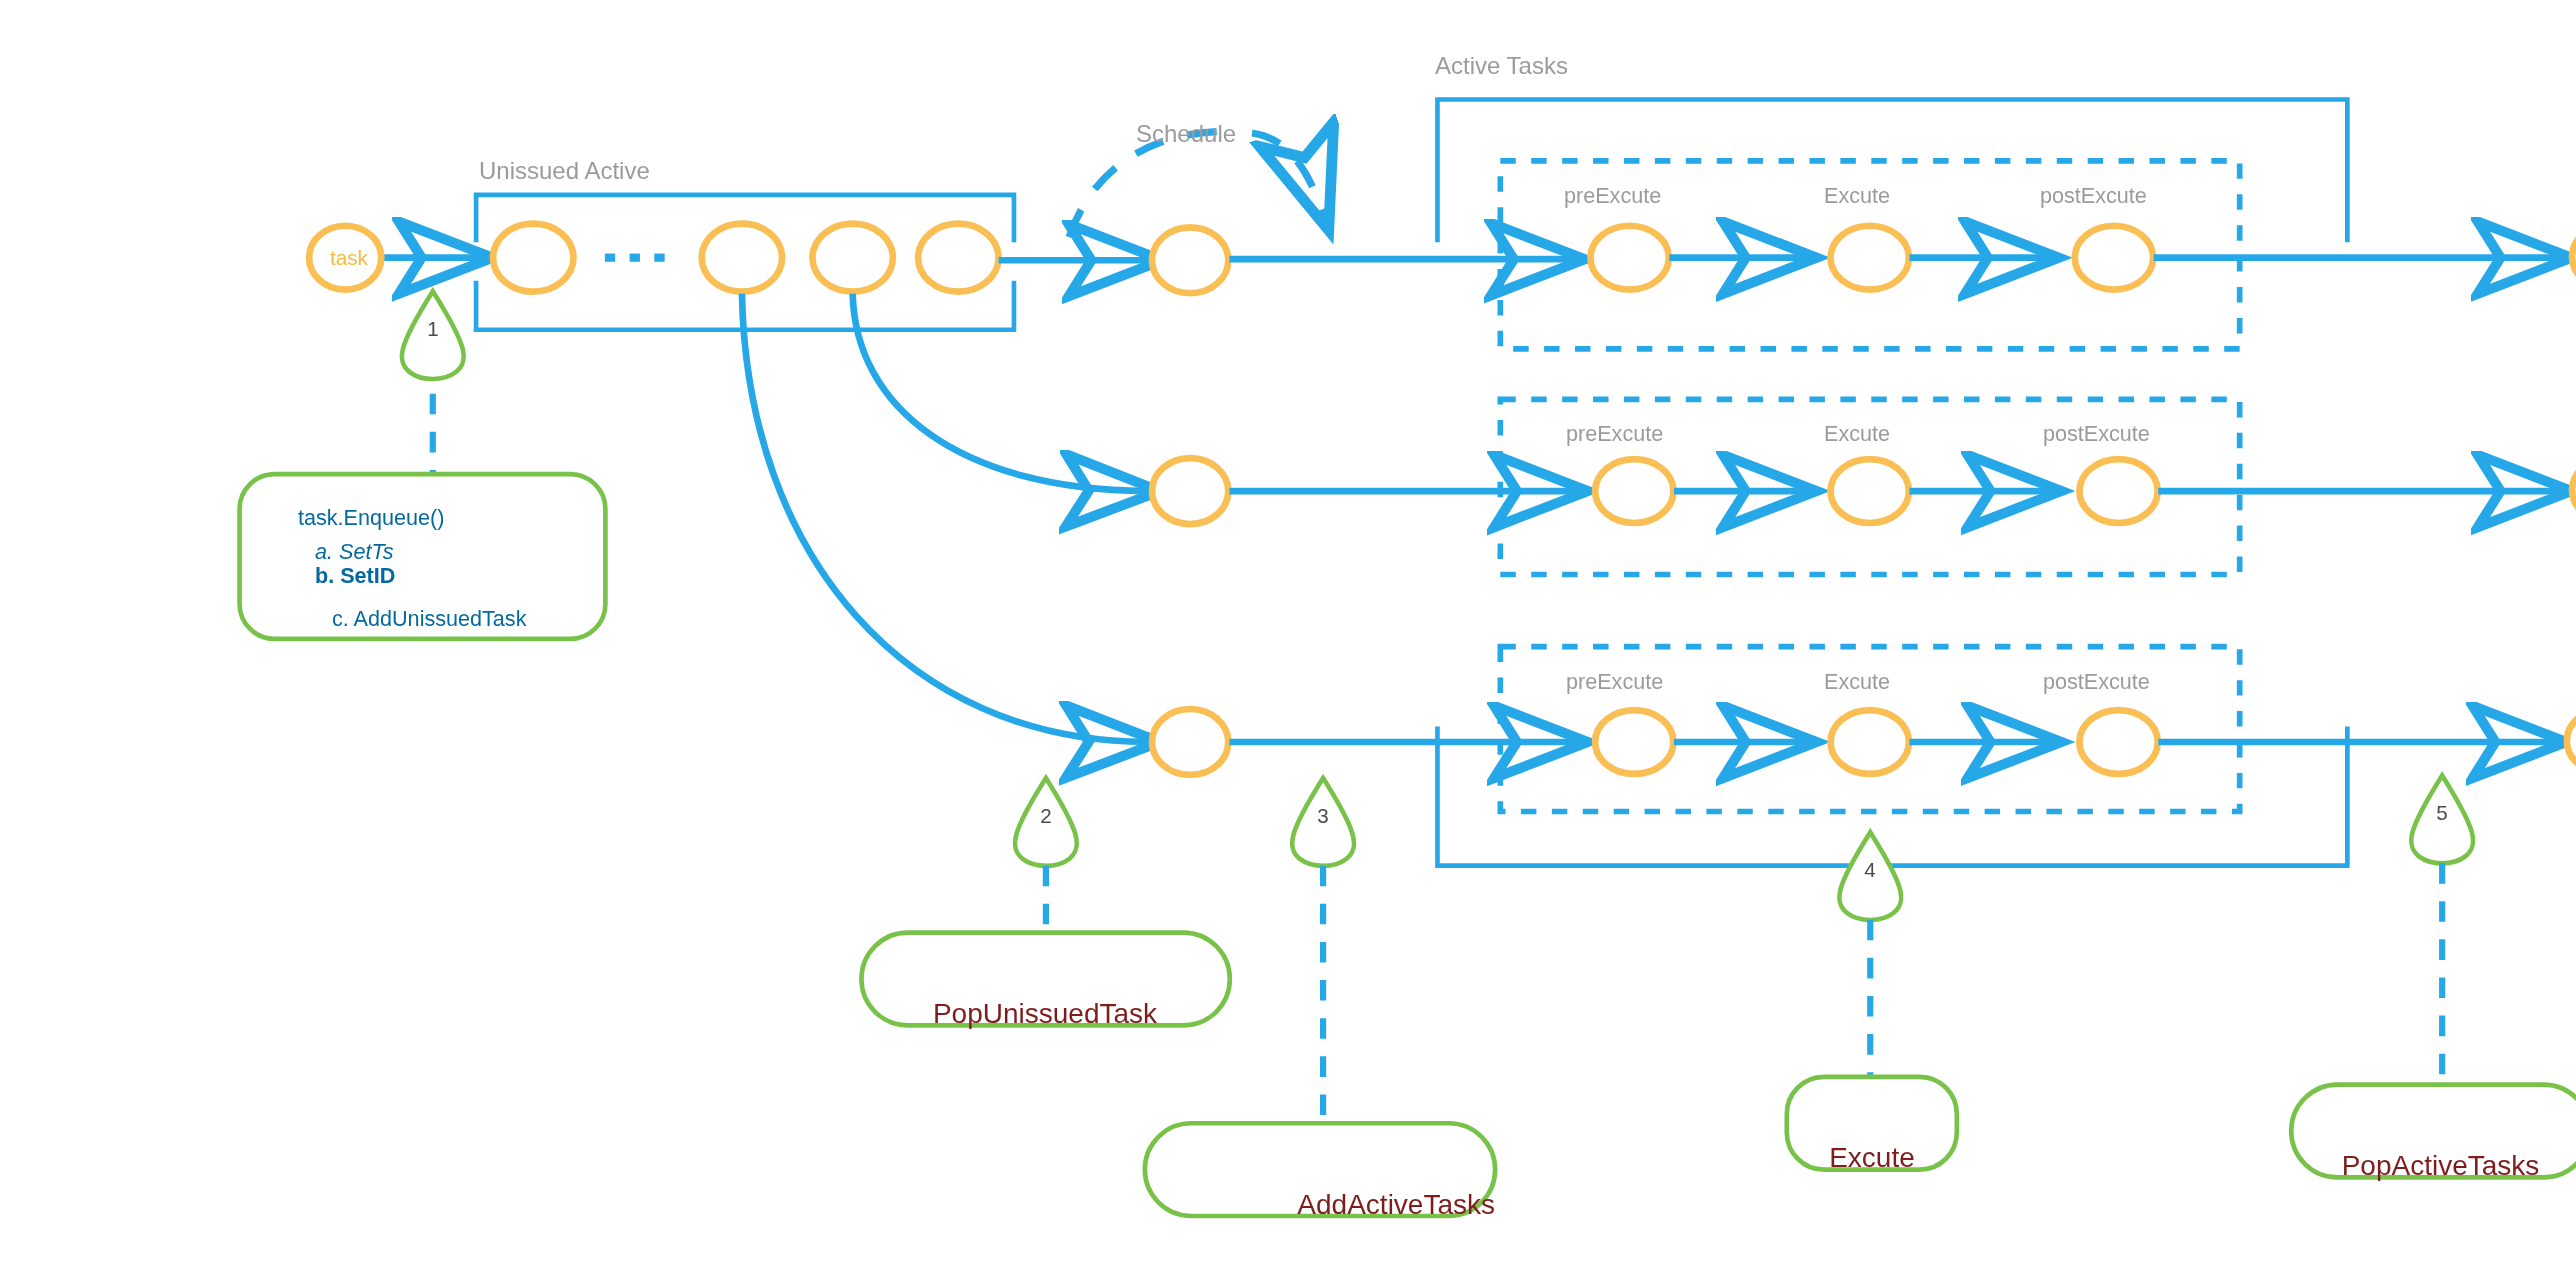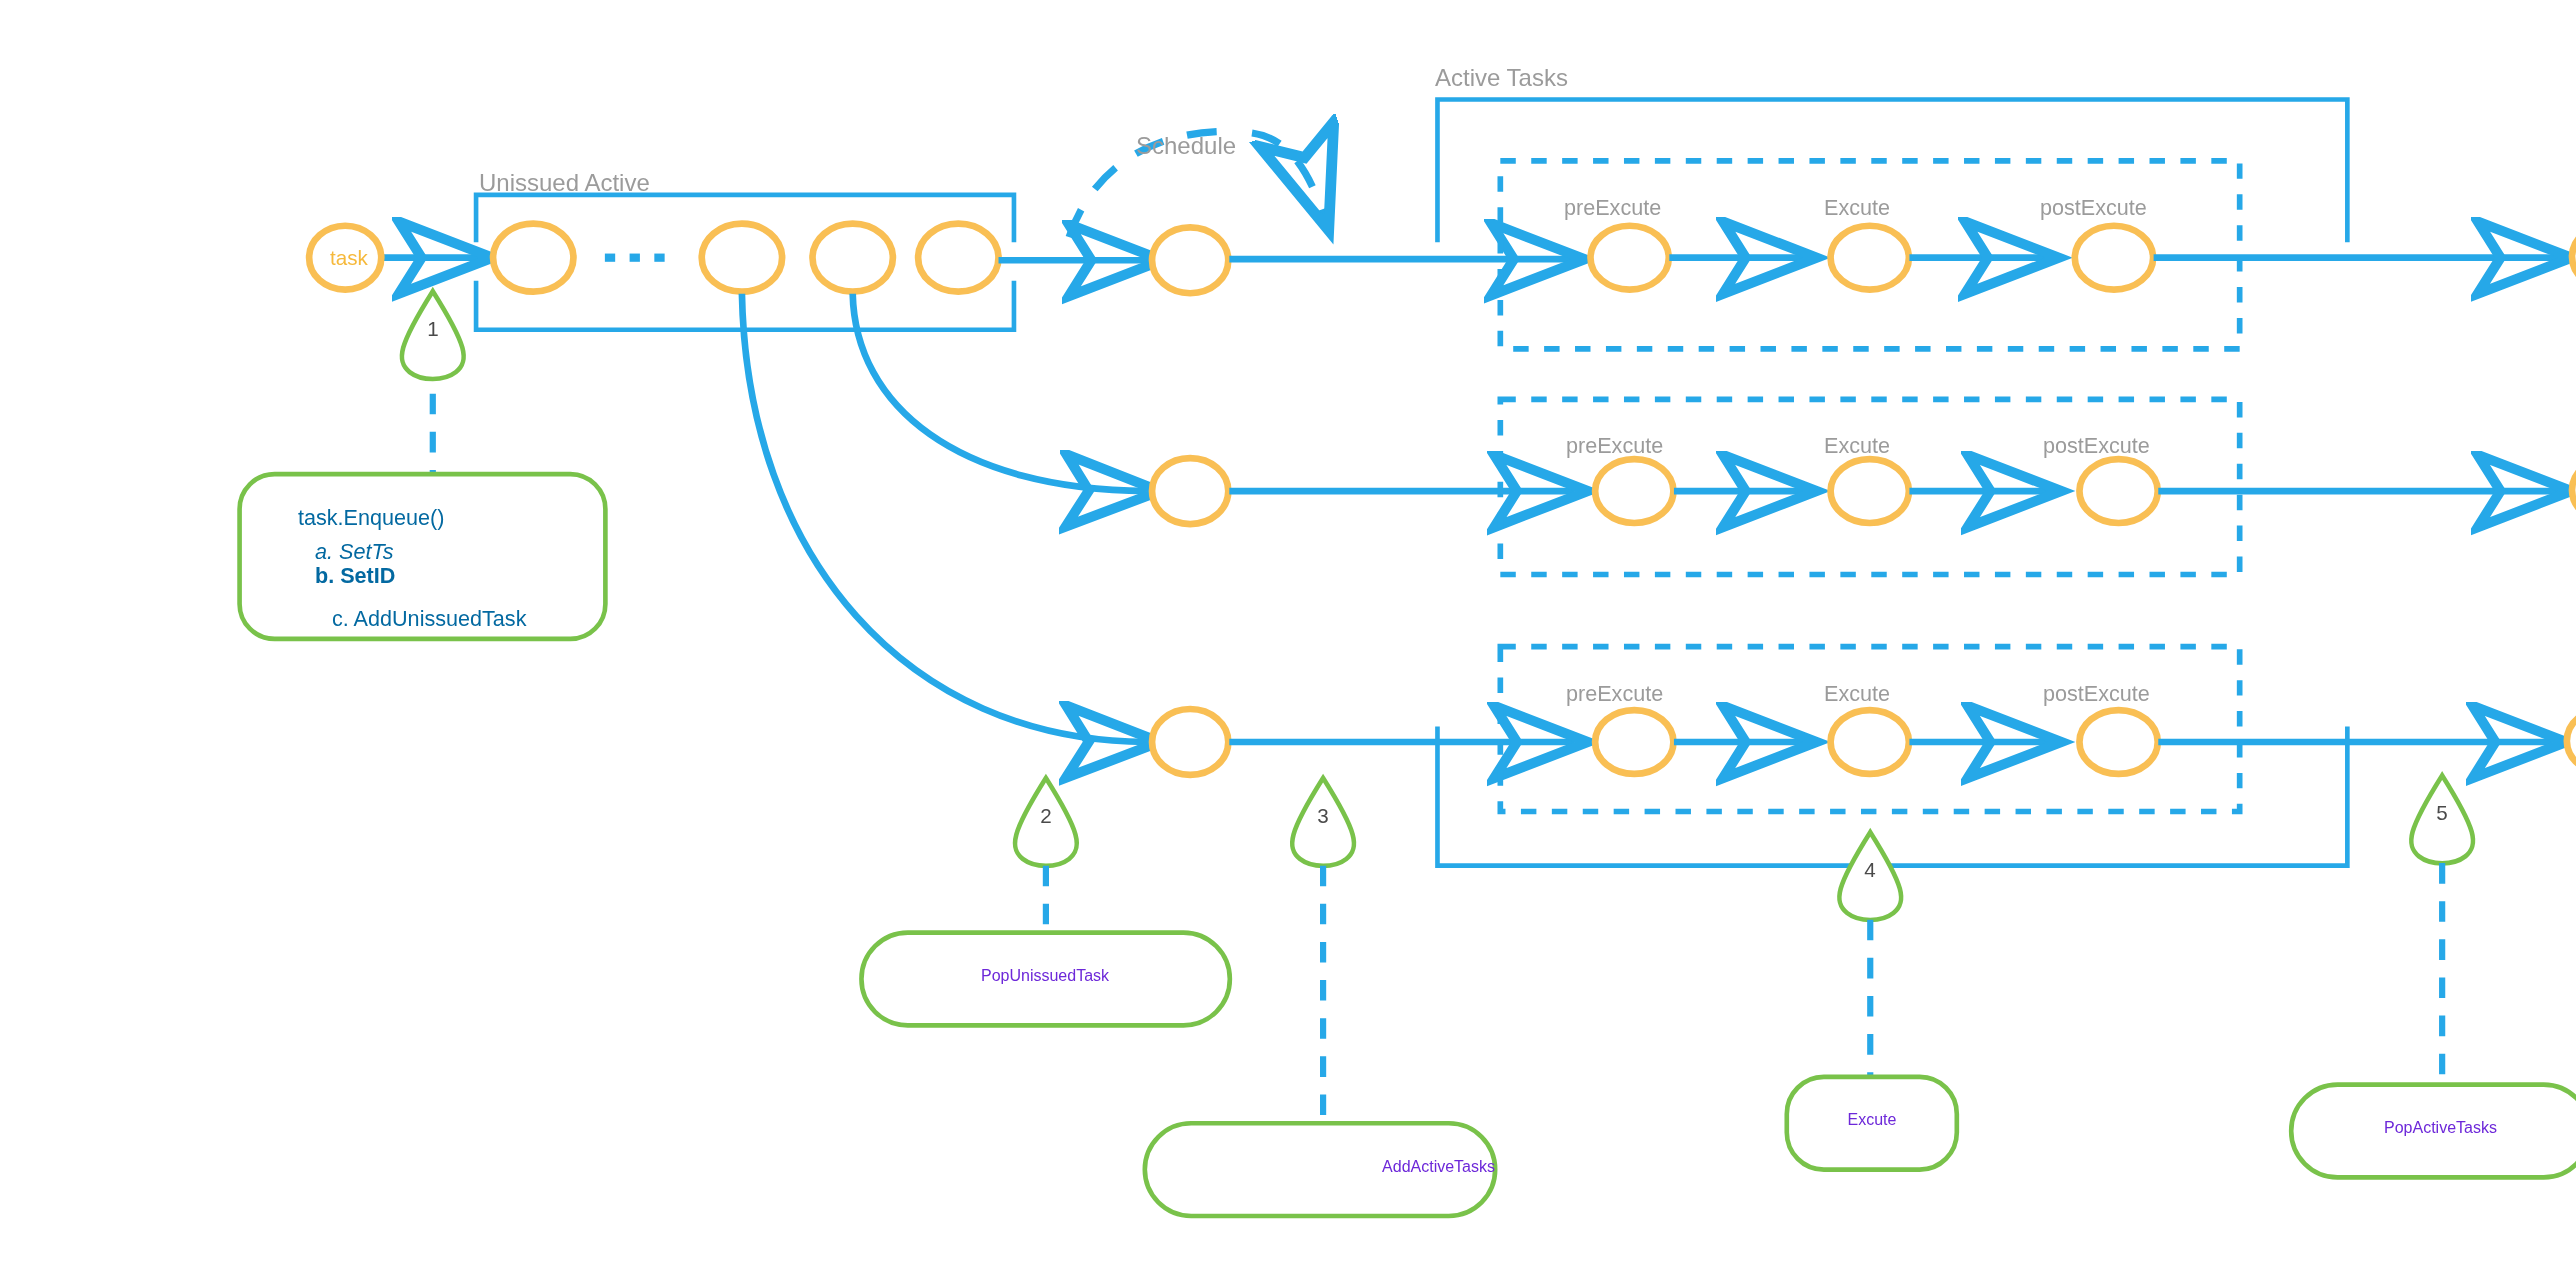--- a/index.html
+++ b/index.html
@@ -1,25 +1,25 @@
 <!DOCTYPE html>
 <html style="font-size:8.2px"><head>
 <meta charset="utf-8">
 <style>
   html,body{margin:0;padding:0;background:#ffffff;}
   body{width:3114px;height:1282px;position:relative;overflow:hidden;
        font-family:"Liberation Sans","DejaVu Sans",sans-serif;}
   #stage{position:absolute;left:0;top:0;width:3114px;height:1282px;}
   svg#canvas{position:absolute;left:0;top:0;width:3114px;height:1282px;display:block;}
-  .lbl{position:absolute;color:#9b9b9b;white-space:nowrap;pointer-events:none;margin-top:12px;}
+  .lbl{position:absolute;color:#9b9b9b;white-space:nowrap;pointer-events:none;}
   .lbl-section{font-size:24px;}
   .lbl-stage{font-size:21.6px;}
   .lbl-sched{font-size:24px;}
   .node-text{position:absolute;color:#f6b93b;font-size:20.6px;white-space:nowrap;}
-  .box-text{position:absolute;color:#6d28d9;font-size:16px;white-space:nowrap;}
+  .box-text{position:absolute;color:#7f1d1d;font-size:28px;white-space:nowrap;margin-top:31px;}
   .call-text{position:absolute;color:#0369a1;font-size:21.6px;white-space:nowrap;line-height:1.52;}
   .num-text{position:absolute;color:#4a4a4a;font-size:20.6px;white-space:nowrap;}
 </style>
 </head>
 <body>
 
 <div id="stage">
 
   <svg id="canvas" viewBox="0 0 6044 2488">
     <defs>

